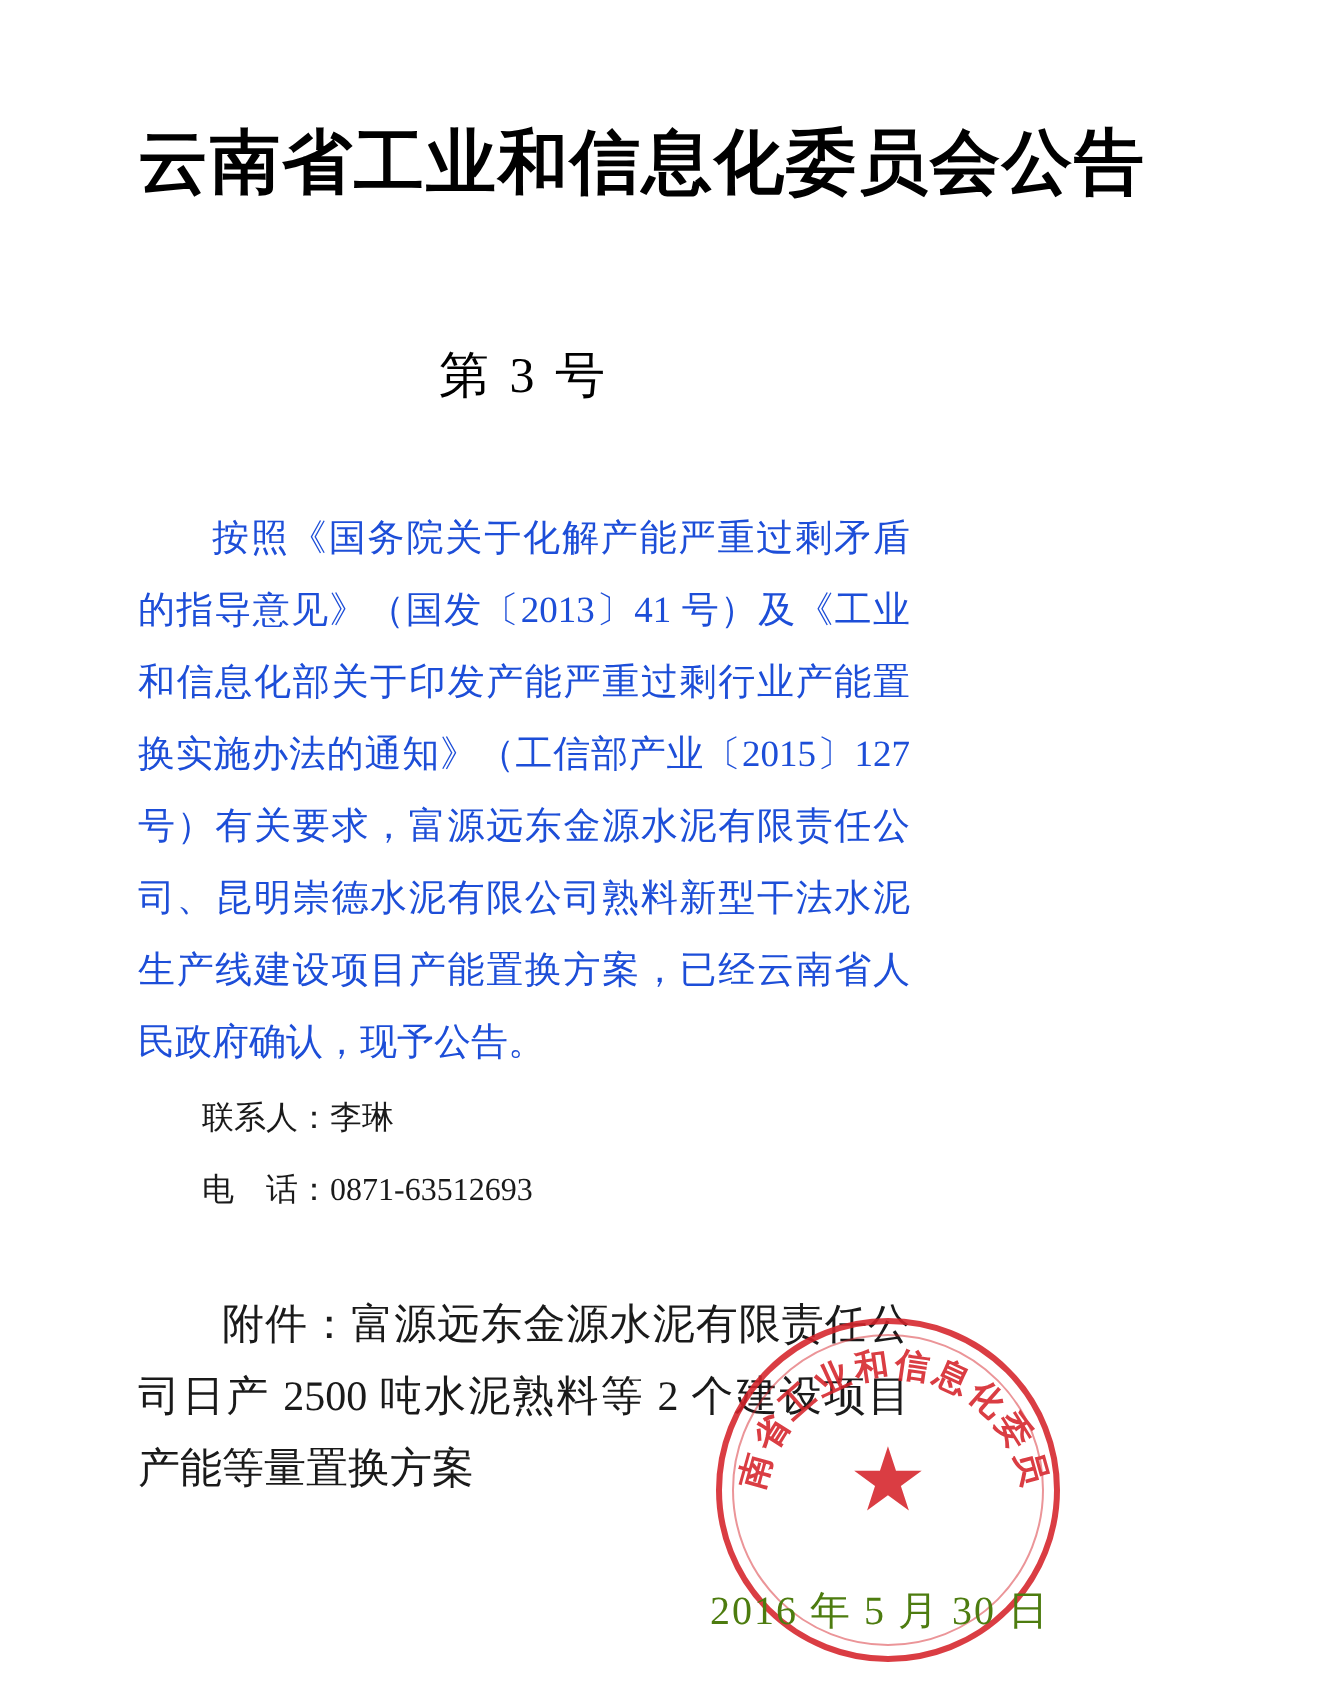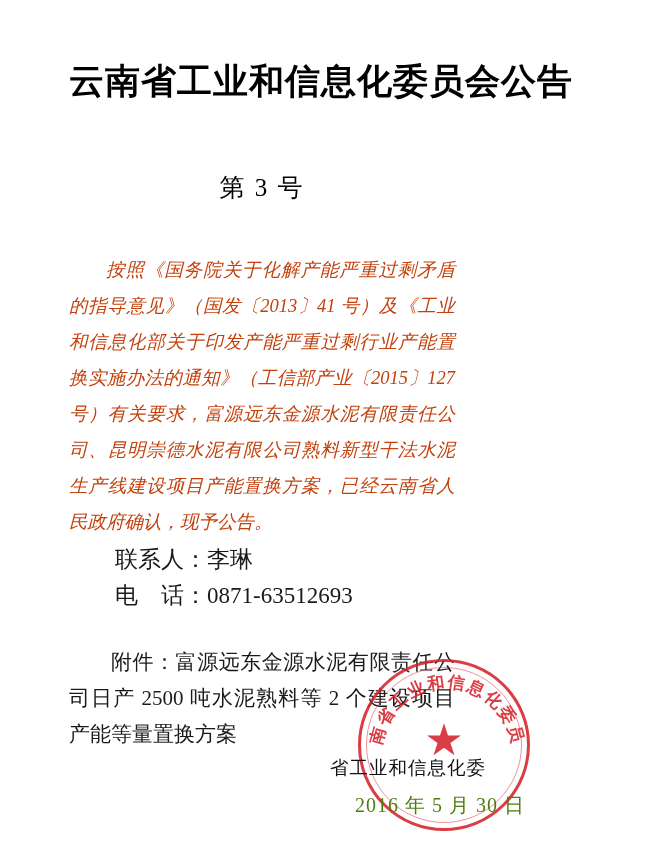--- a/index.html
+++ b/index.html
@@ -47,41 +47,40 @@
     letter-spacing: 2px;
   }
 
   .body-text {
     margin: 0;
     padding-top: 48px;
     font-size: 18.5px;
     line-height: 36px;
     text-align: justify;
     text-justify: inter-ideograph;
-    color: #c2410c;
-    font-style: italic;
+    color: #1d4ed8;
   }
 
   .para {
     margin: 0;
     text-indent: 2em;
     font-size: 18.5px;
     line-height: 36px;
     text-align: justify;
     text-justify: inter-ideograph;
   }
 
   .contact-block {
     margin-top: 2px;
   }
 
   .contact-line {
     margin: 0;
     text-indent: 2em;
-    font-size: 23px;
+    font-size: 16px;
     line-height: 36px;
   }
 
   .attach-block {
     margin-top: 30px;
   }
 
   .attach-line {
     margin: 0;
     text-indent: 2em;
@@ -210,18 +209,17 @@
         <defs>
           <path id="arcpath" d="M 20,92 A 66,66 0 0 1 152,92" fill="none"></path>
         </defs>
         <text>
           <textPath href="#arcpath" startOffset="50%" text-anchor="middle">云南省工业和信息化委员会</textPath>
         </text>
       </svg>
       <div class="star">★</div>
     </div>
 
-    <div class="issuer">省工业和信息化委</div>
 
     <div class="issue-date">2016 年 5 月 30 日</div>
   </div>
 
 </div>
 
 </body></html>

